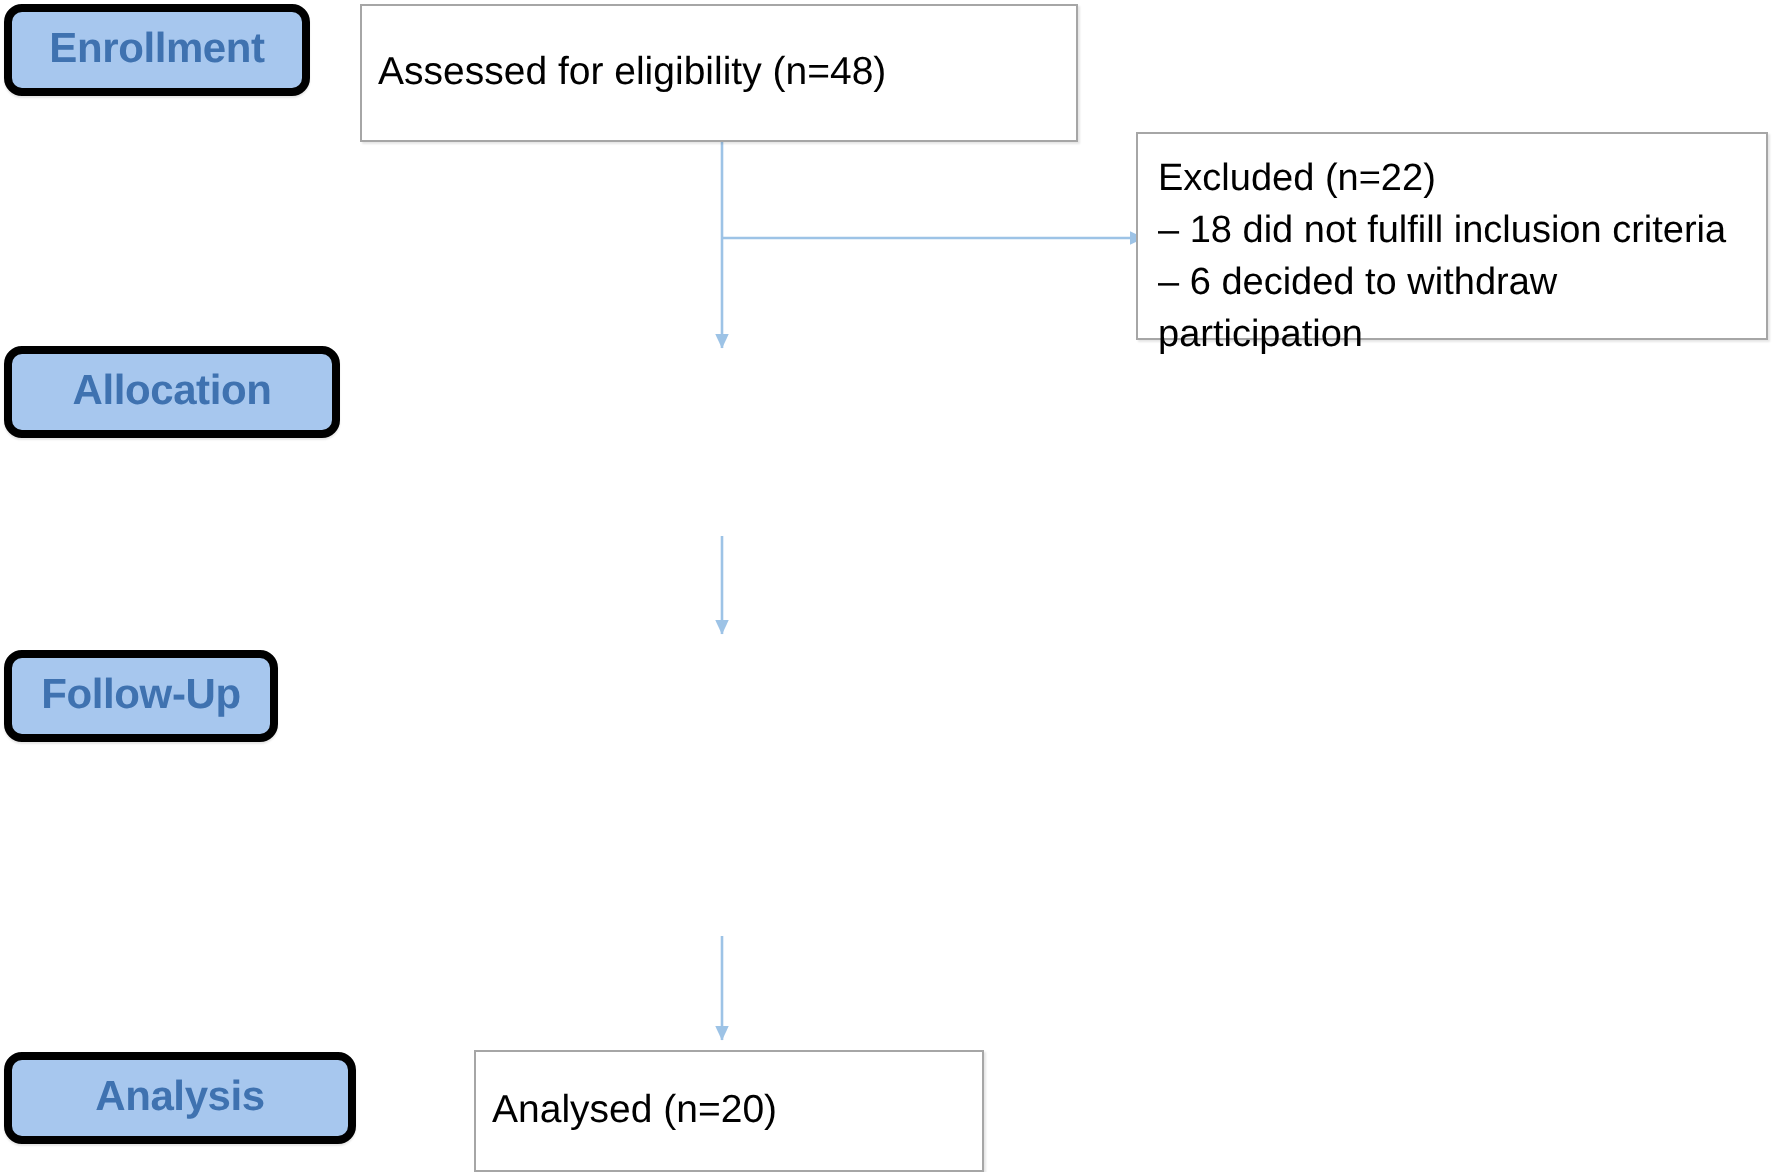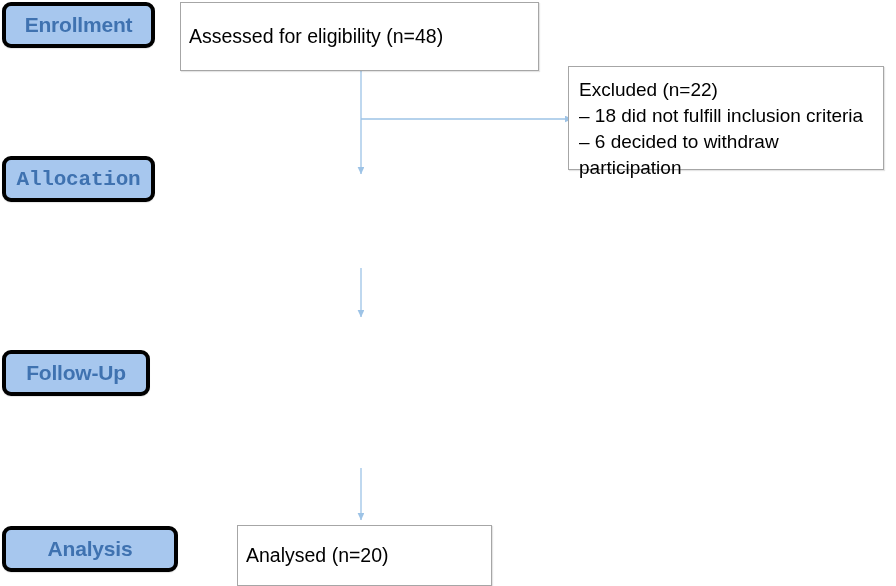--- a/index.html
+++ b/index.html
@@ -77,25 +77,25 @@
 
     <path d="M361,268 L361,317" stroke="#9dc3e6" stroke-width="1.3" fill="none" marker-end="url(#arrowhead)"></path>
 
     <path d="M361,468 L361,520" stroke="#9dc3e6" stroke-width="1.3" fill="none" marker-end="url(#arrowhead)"></path>
   </svg>
 
   <div class="stage-pill" style="left:2px;top:2px;width:153px;height:46px;">
     <span>Enrollment</span>
   </div>
 
-  <div class="stage-pill" style="left:2px;top:156px;width:153px;height:46px;font-family:Liberation Mono, monospace;">
+  <div class="stage-pill" style="left:2px;top:173px;width:168px;height:46px;">
     <span>Allocation</span>
   </div>
 
-  <div class="stage-pill" style="left:2px;top:325px;width:148px;height:46px;margin-top:25px;">
+  <div class="stage-pill" style="left:2px;top:325px;width:137px;height:46px;">
     <span>Follow-Up</span>
   </div>
 
   <div class="stage-pill" style="left:2px;top:526px;width:176px;height:46px;">
     <span>Analysis</span>
   </div>
 
   <div class="flow-box" style="left:180px;top:2px;width:359px;height:69px;">
     <span class="box-text">Assessed for eligibility (n=48)</span>
   </div>

